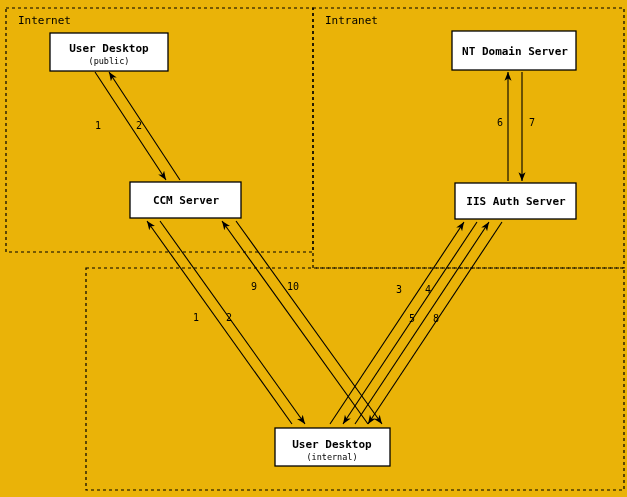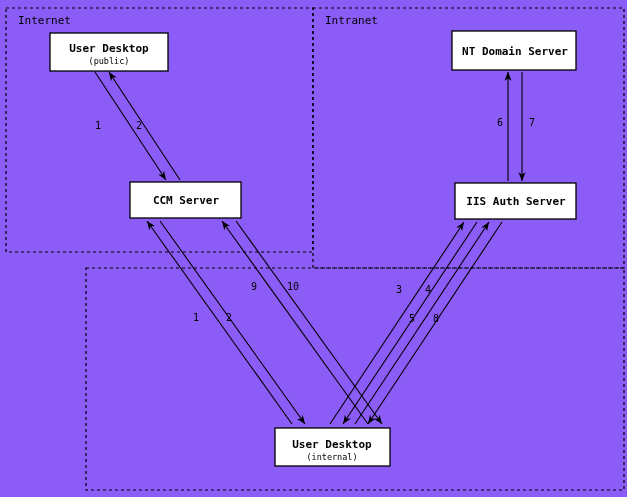--- a/index.html
+++ b/index.html
@@ -4,21 +4,21 @@
 <style>
   html, body {
     margin: 0;
     padding: 0;
     background: #ffffff;
   }
   #canvas-wrap {
     position: relative;
     width: 627px;
     height: 497px;
-    background: #8b5cf6;
+    background: #eab308;
     overflow: hidden;
   }
   svg#diagram {
     display: block;
     width: 627px;
     height: 497px;
   }
   .zone-rect {
     fill: none;
     stroke: #000000;

